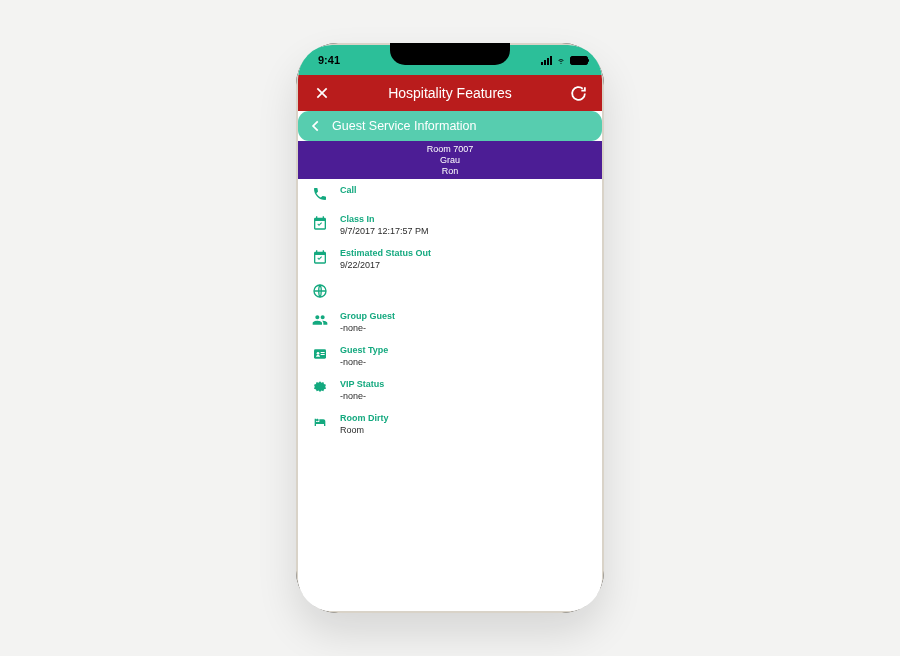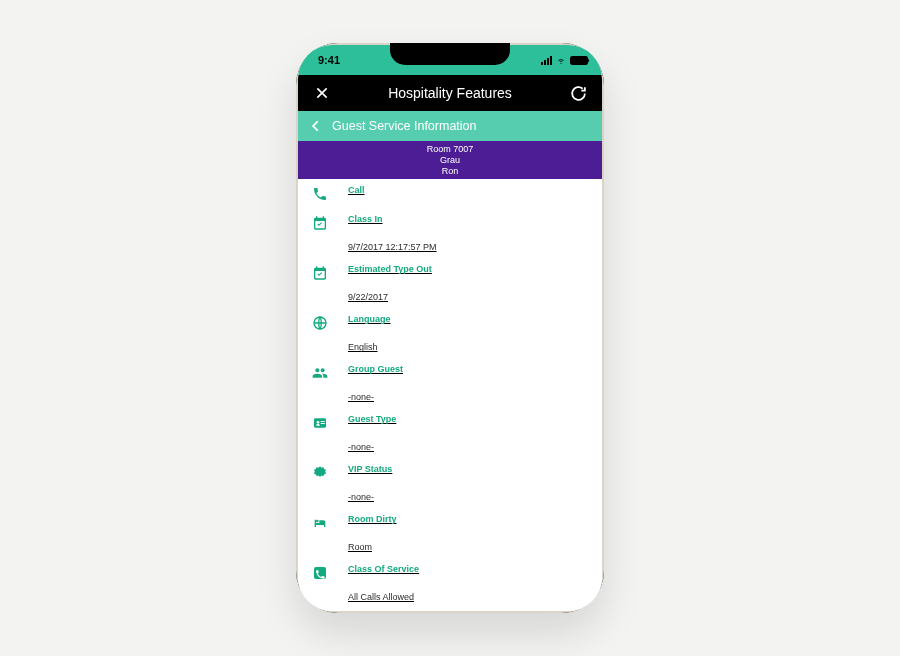--- a/index.html
+++ b/index.html
@@ -59,76 +59,76 @@
   .signal span:nth-child(1){height:3px;}
   .signal span:nth-child(2){height:5px;}
   .signal span:nth-child(3){height:7px;}
   .signal span:nth-child(4){height:9px;}
   .wifi { width:12px; height:9px; }
   .battery { width:18px; height:9px; border:1px solid #000; border-radius:2px; position:relative;}
   .battery::after{content:"";position:absolute;right:-2px;top:2px;width:1.5px;height:3px;background:#000;border-radius:0 1px 1px 0;}
   .battery-fill{width:100%;height:100%;background:#000;}
   .title-bar {
     height: 36px;
-    background: #000000;
+    background: #b91c1c;
     display: flex;
     align-items: center;
     justify-content: space-between;
     padding: 0 14px;
     color: #fff;
   }
   .title-bar .title { font-size: 14px; font-weight: 500; }
   .icon-btn { width:20px; height:20px; display:flex; align-items:center; justify-content:center; cursor:pointer;}
   .sub-bar {
     height: 30px;
     background: #57cdaf;
     display: flex;
     align-items: center;
     padding: 0 8px;
     gap: 6px;
     color: #fff;
     font-size: 12.5px;
+    border-radius: 11px;
   }
   .room-bar {
     background: #4c1d95;
     color: #fff;
     text-align: center;
     font-size: 9px;
     line-height: 1.2;
     padding: 3px 0;
   }
   .content {
     flex: 1;
     overflow-y: auto;
     background: #fff;
   }
   .row {
     display: flex;
     align-items: flex-start;
     padding: 6px 14px;
-    gap: 20px;
-    text-decoration: underline;
+    gap: 12px;
   }
   .row .icon {
     width: 16px;
     height: 16px;
     color: #14a97f;
     flex-shrink: 0;
     margin-top: 1px;
   }
   .row .text { flex:1; }
   .row .label {
     color: #14a97f;
     font-size: 9px;
     font-weight: 700;
   }
   .row .value {
     color: #2b2b2b;
     font-size: 9px;
-    margin-top: 18px;
+    margin-top: 2px;
   }
   svg { display:block; }
 </style>
 </head>
 <body>
 
 <div class="phone-frame">
   <div class="notch"></div>
   <div class="screen">
 
@@ -206,35 +206,31 @@
         </div>
       </div>
 
       <div class="row">
         <div class="icon">
           <svg width="16" height="16" viewBox="0 0 24 24" fill="#14a97f">
               <path d="M19 4h-1V2h-2v2H8V2H6v2H5c-1.1 0-2 .9-2 2v14c0 1.1.9 2 2 2h14c1.1 0 2-.9 2-2V6c0-1.1-.9-2-2-2zm0 16H5V9h14v11zm-8.5-3.5l-2.5-2.5 1.1-1.1 1.4 1.4 3.4-3.4 1.1 1.1-4.5 4.5z"></path>
             </svg>
         </div>
         <div class="text">
-          <div class="label">Estimated Type Out</div>
+          <div class="label">Estimated Status Out</div>
           <div class="value">9/22/2017</div>
         </div>
       </div>
 
       <div class="row">
         <div class="icon">
           <svg width="16" height="16" viewBox="0 0 24 24" fill="none" stroke="#14a97f" stroke-width="2">
               <circle cx="12" cy="12" r="9"></circle>
               <path d="M3 12h18M12 3c2.5 3 2.5 15 0 18M12 3c-2.5 3-2.5 15 0 18"></path>
             </svg>
-        </div>
-        <div class="text">
-          <div class="label">Language</div>
-          <div class="value">English</div>
         </div>
       </div>
 
       <div class="row">
         <div class="icon">
           <svg width="16" height="16" viewBox="0 0 24 24" fill="#14a97f">
               <path d="M16 11c1.7 0 3-1.3 3-3s-1.3-3-3-3-3 1.3-3 3 1.3 3 3 3zm-8 0c1.7 0 3-1.3 3-3S9.7 5 8 5 5 6.3 5 8s1.3 3 3 3zm0 2c-2.3 0-7 1.2-7 3.5V19h14v-2.5c0-2.3-4.7-3.5-7-3.5zm8 0c-.3 0-.6 0-1 .1 1.2.8 2 2 2 3.4V19h6v-2.5c0-2.3-4.7-3.5-7-3.5z"></path>
             </svg>
         </div>
         <div class="text">
@@ -276,28 +272,16 @@
           <svg width="16" height="16" viewBox="0 0 24 24" fill="#14a97f">
               <path d="M4 7v11h2v-3h12v3h2v-7c0-1.7-1.3-3-3-3h-6v4H6V7H4zm4 4c1.1 0 2-.9 2-2s-.9-2-2-2-2 .9-2 2 .9 2 2 2z"></path>
             </svg>
         </div>
         <div class="text">
           <div class="label">Room Dirty</div>
           <div class="value">Room</div>
         </div>
       </div>
 
-      <div class="row">
-        <div class="icon">
-          <svg width="16" height="16" viewBox="0 0 24 24" fill="#14a97f">
-              <rect x="3" y="3" width="18" height="18" rx="3"></rect>
-              <path d="M9 13.5c1 2 2.5 3.5 4.5 4.5l1.5-1.5c.2-.2.5-.2.7-.1.8.3 1.6.4 2.4.4.4 0 .7.3.7.7v2.3c0 .4-.3.7-.7.7-6.6 0-12-5.4-12-12 0-.4.3-.7.7-.7H9c.4 0 .7.3.7.7 0 .8.1 1.6.4 2.4.1.2 0 .5-.1.7L8.5 12.5" fill="#fff"></path>
-            </svg>
-        </div>
-        <div class="text">
-          <div class="label">Class Of Service</div>
-          <div class="value">All Calls Allowed</div>
-        </div>
-      </div>
 
     </div>
   </div>
 </div>
 
 </body></html>

